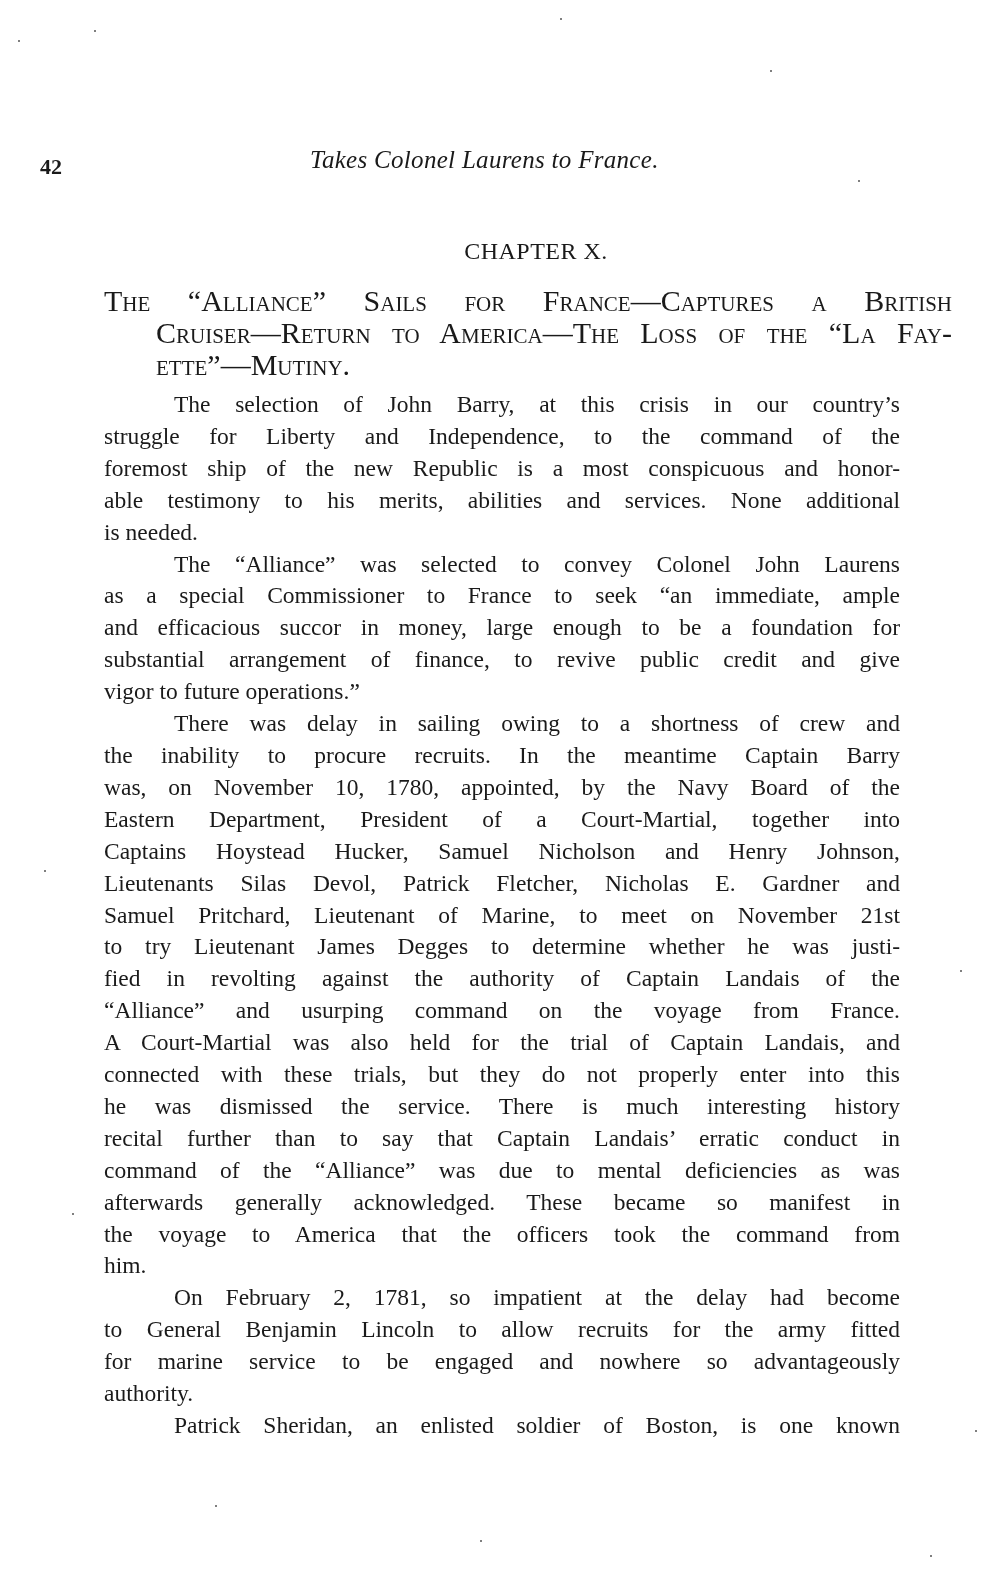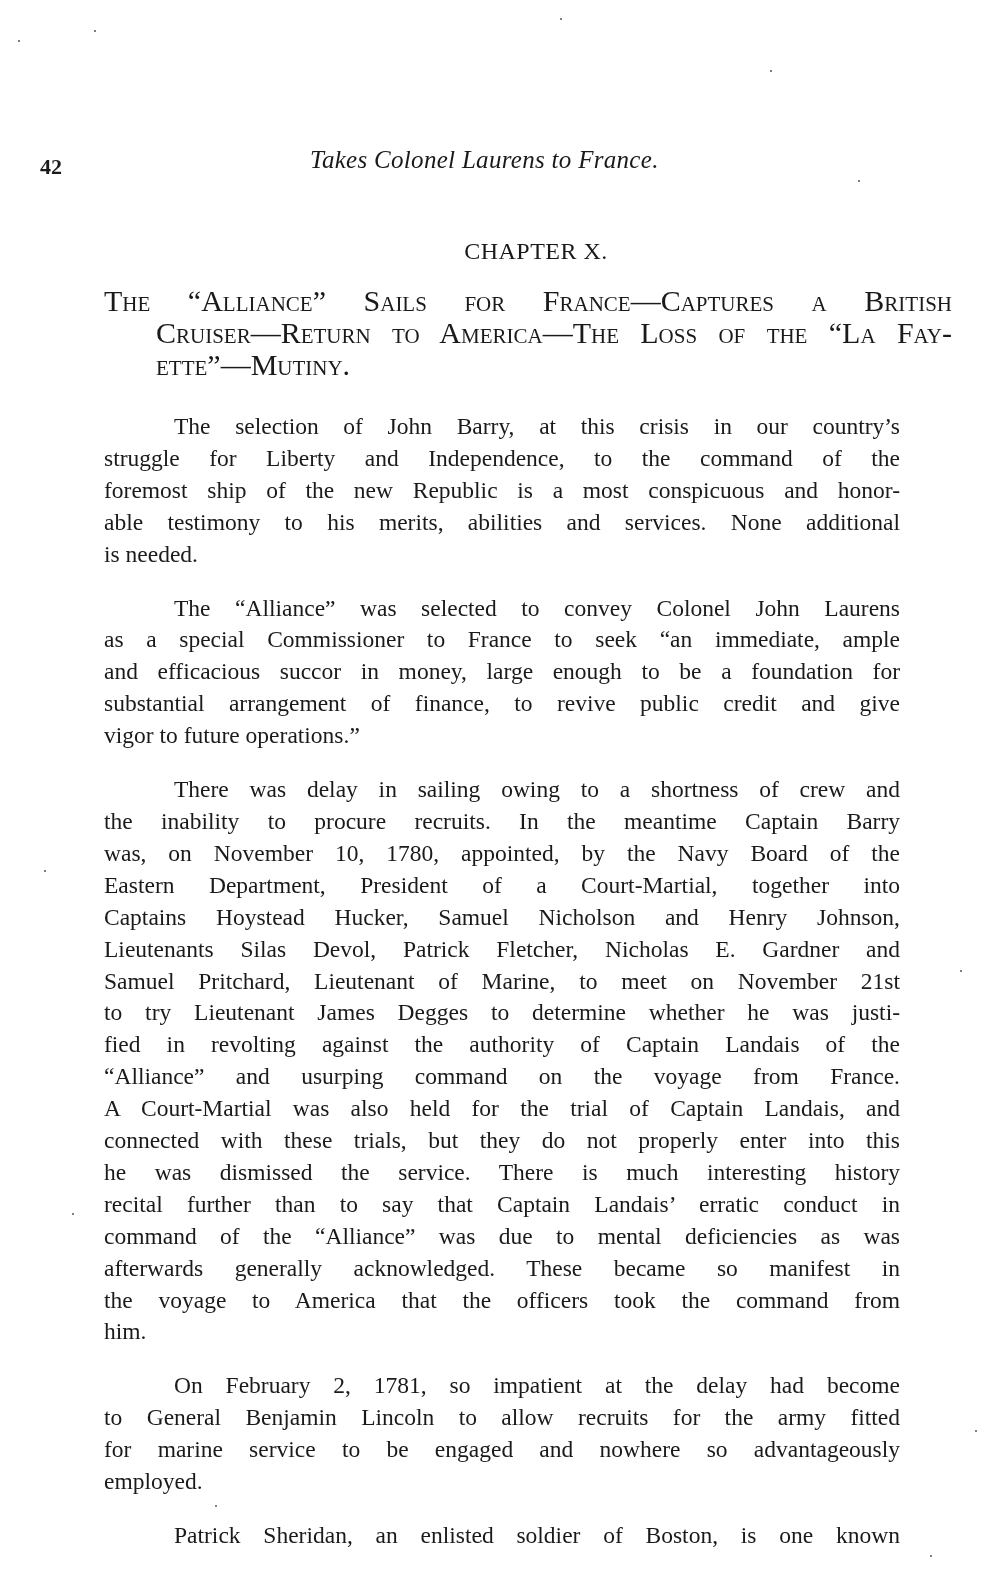--- a/index.html
+++ b/index.html
@@ -85,21 +85,20 @@
     line-height: 31.9px;
   }
   .body-text .line {
     display: block;
     white-space: nowrap;
     text-align: justify;
     text-align-last: justify;
   }
   .body-text .line.first {
     padding-left: 70px;
-    margin-top: 22px;
   }
   .body-text .line.last {
     text-align-last: left;
   }
   .speck {
     position: absolute;
     width: 2px; height: 2px;
     background: #555;
     border-radius: 50%;
   }
@@ -154,21 +153,21 @@
         <span class="line">recital further than to say that Captain Landais’ erratic conduct in</span>
         <span class="line">command of the “Alliance” was due to mental deficiencies as was</span>
         <span class="line">afterwards generally acknowledged.  These became so manifest in</span>
         <span class="line">the voyage to America that the officers took the command from</span>
         <span class="line last">him.</span>
       </div>
       <div>
         <span class="line first">On February 2, 1781, so impatient at the delay had become</span>
         <span class="line">to General Benjamin Lincoln to allow recruits for the army fitted</span>
         <span class="line">for marine service to be engaged and nowhere so advantageously</span>
-        <span class="line last">employed.</span>
+        <span class="line last">authority.</span>
       </div>
       <div>
         <span class="line first">Patrick Sheridan, an enlisted soldier of Boston, is one known</span>
       </div>
     </div>
 
   <span class="speck" style="left:18px;top:40px"></span>
   <span class="speck" style="left:94px;top:30px"></span>
   <span class="speck" style="left:560px;top:18px"></span>
   <span class="speck" style="left:770px;top:70px"></span>

